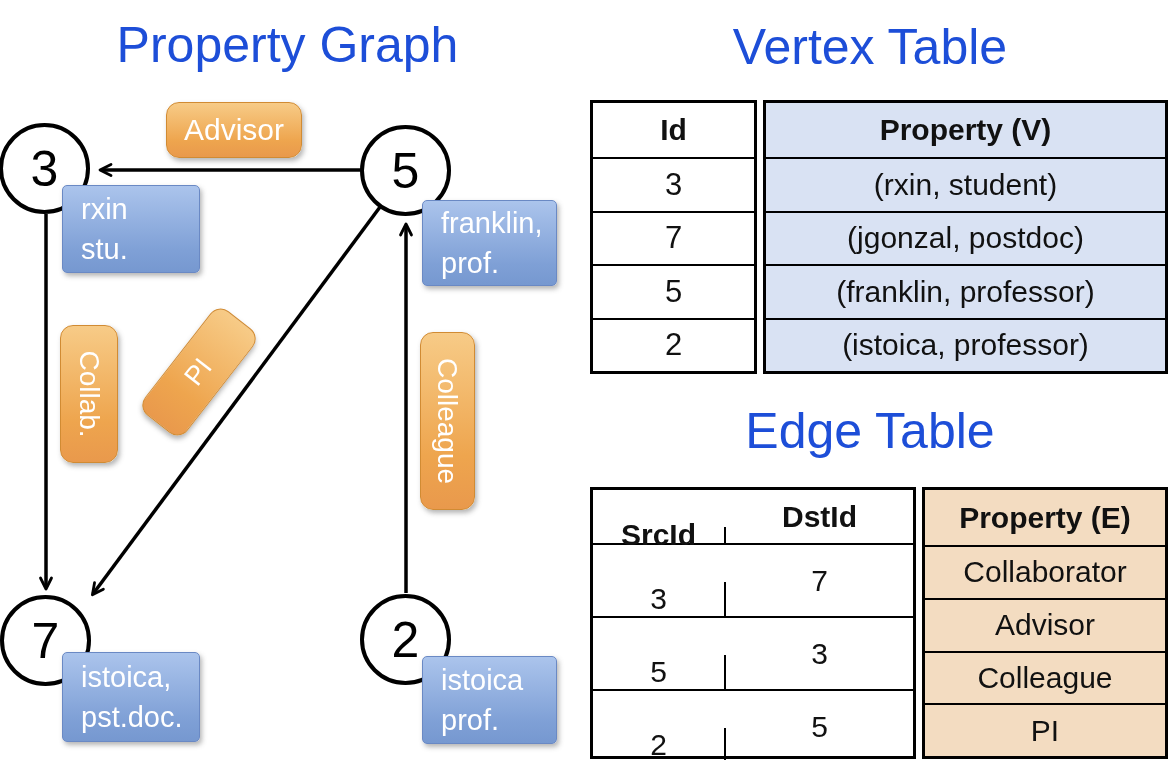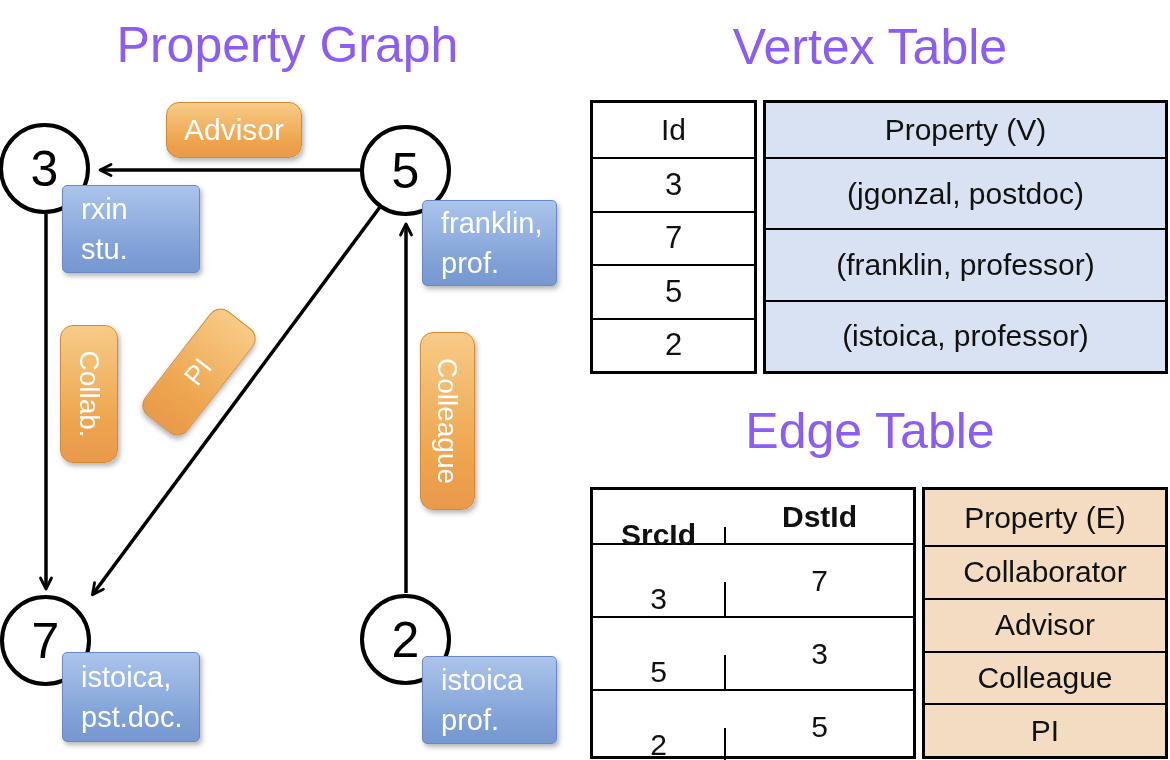--- a/index.html
+++ b/index.html
@@ -2,21 +2,21 @@
 <html><head>
 <meta charset="utf-8">
 <style>
   html,body{margin:0;padding:0;background:#fff;}
   body{width:1170px;height:760px;overflow:hidden;
        font-family:"Liberation Sans", sans-serif;color:#111;}
   .canvas{position:relative;width:1170px;height:760px;background:#fff;}
 
   
   .big-title{position:absolute;text-align:center;font-size:50px;font-weight:400;
-             letter-spacing:0px;color:#8b5cf6;white-space:nowrap;}
+             letter-spacing:0px;color:#1d4ed8;white-space:nowrap;}
   #pg-title{left:0;top:16px;width:575px;}
   #vt-title{left:650px;top:18px;width:440px;}
   #et-title{left:650px;top:402px;width:440px;}
 
   
   #edge-svg{position:absolute;left:0;top:0;width:580px;height:760px;}
 
   .gnode{position:absolute;width:91px;height:91px;box-sizing:border-box;
          border:4px solid #000;border-radius:50%;background:#fff;
          display:flex;align-items:center;justify-content:center;
@@ -45,21 +45,21 @@
   #pill-pi{left:172px;top:306px;width:54px;height:132px;font-size:27px;
            transform:rotate(38deg);}
   #pill-pi span{transform:rotate(-90deg);}
 
   
   .tbox{position:absolute;box-sizing:border-box;border:3px solid #000;
         display:flex;flex-direction:column;}
   .trow{flex:1 1 0;display:flex;align-items:center;justify-content:center;
         border-bottom:2.5px solid #000;font-size:30px;}
   .trow:last-child{border-bottom:none;}
-  .trow.hdr{flex:0 0 54px;font-weight:400;}
+  .trow.hdr{flex:0 0 54px;font-weight:700;}
   .num{font-size:31px;}
 
   #vt-id{left:590px;top:100px;width:167px;height:274px;background:#fff;}
   #vt-prop{left:763px;top:100px;width:405px;height:274px;background:#D9E2F3;}
 
   #et-ids{left:590px;top:487px;width:326px;height:272px;background:#fff;
           display:grid;grid-template-columns:133px 1fr;
           grid-template-rows:55px repeat(4,1fr);}
   #et-ids .cell{display:flex;align-items:center;justify-content:center;
                 border-bottom:2.5px solid #000;font-size:30px;}
@@ -134,20 +134,21 @@
 
   <div class="tbox" id="vt-id">
     <div class="trow hdr">Id</div>
     <div class="trow num">3</div>
     <div class="trow num">7</div>
     <div class="trow num">5</div>
     <div class="trow num">2</div>
   </div>
   <div class="tbox" id="vt-prop">
     <div class="trow hdr">Property (V)</div>
+    <div class="trow">(rxin, student)</div>
     <div class="trow">(jgonzal, postdoc)</div>
     <div class="trow">(franklin, professor)</div>
     <div class="trow">(istoica, professor)</div>
   </div>
 
   <div class="tbox" id="et-ids">
     <div class="cell hdr c0">SrcId</div>
     <div class="cell hdr">DstId</div>
     <div class="cell num c0">3</div>
     <div class="cell num">7</div>

